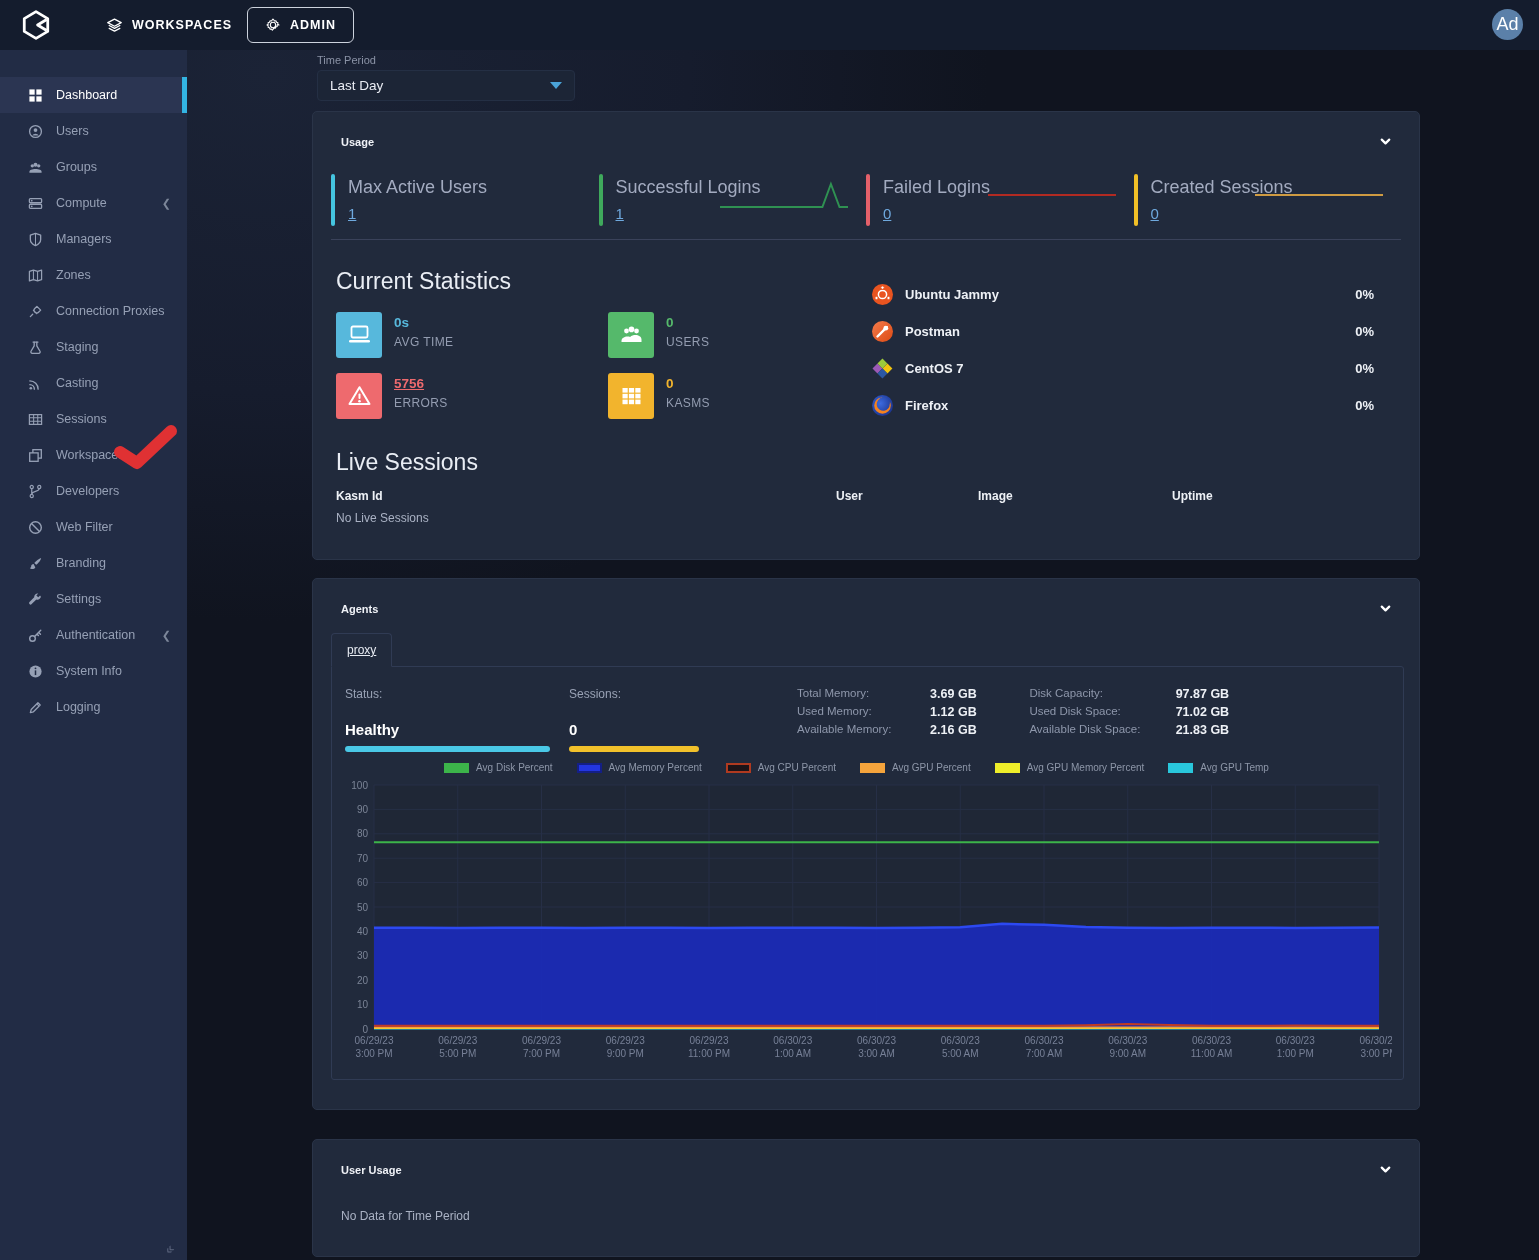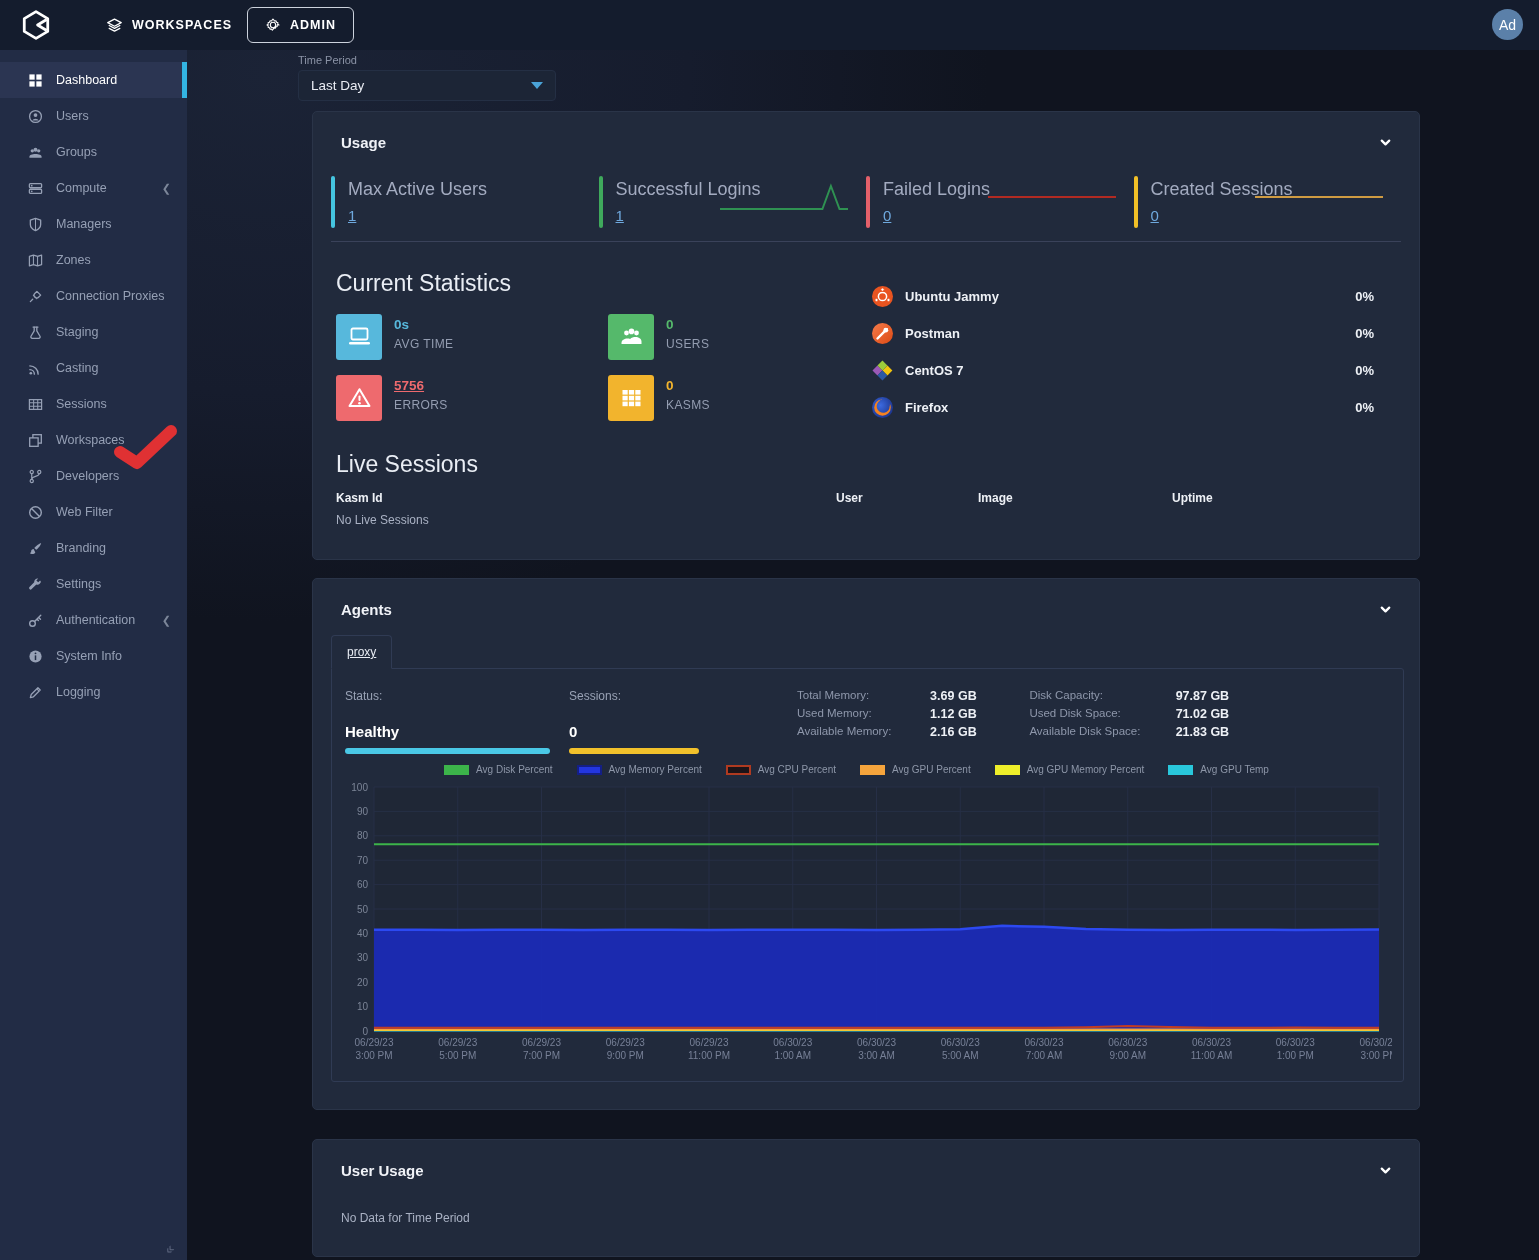--- a/index.html
+++ b/index.html
@@ -11,46 +11,46 @@
   
   .topbar { position:absolute; left:0; top:0; width:100%; height:50px;
     background:#141c2d; display:flex; align-items:center; z-index:30; }
   .logo { margin-left:20px; display:flex; align-items:center; }
   .nav-item { display:flex; align-items:center; gap:9px; margin-left:54px;
     font-size:12.5px; font-weight:bold; letter-spacing:1px; color:#fff; cursor:pointer; }
   .admin-btn { display:flex; align-items:center; gap:9px; margin-left:15px;
     border:1px solid #ccd2dd; border-radius:6px; padding:9px 17px;
     font-size:12.5px; font-weight:bold; letter-spacing:1px; color:#fff; cursor:pointer; background:transparent; }
   .avatar { position:absolute; right:16px; top:9px; width:31px; height:31px; border-radius:50%;
-    background:#5b80a9; color:#fff; font-size:14px; display:flex; align-items:center; justify-content:center; }
+    background:#5b80a9; color:#fff; font-size:18px; display:flex; align-items:center; justify-content:center; }
   
   .sidebar { position:absolute; left:0; top:50px; width:187px; bottom:0;
-    background:#222c45; padding-top:12px; z-index:20; }
+    background:#222c45; padding-top:27px; z-index:20; }
   .side-item { position:relative; height:36px; display:flex; align-items:center;
     padding-left:27px; color:#96a0b5; font-size:12.5px; cursor:pointer; }
   .side-item .s-ico { width:16px; height:16px; margin-right:13px; display:flex; align-items:center; justify-content:center; color:#96a0b5; flex:none; }
   .side-item.active { background:#2b3552; color:#fff; }
   .side-item.active .s-ico { color:#fff; }
   .side-item.active::after { content:""; position:absolute; right:0; top:0; bottom:0; width:5px; background:#33b4e2; }
   .side-item .sub { position:absolute; right:16px; color:#7c8699; font-size:11px; }
   .sidebar-collapse { position:absolute; bottom:3px; right:14px; color:#5f6880; font-size:14px;
     transform:rotate(-45deg); cursor:pointer; }
   
   .content { position:absolute; left:187px; top:50px; right:0; bottom:0;
     background:radial-gradient(1000px 760px at 6% 2%, #1b2336 0%, #161c2d 42%, #10141f 72%); }
-  .tp { position:absolute; left:111px; top:4px; }
+  .tp { position:absolute; left:130px; top:4px; }
   .tp-label { font-size:11px; color:#8b93a6; }
   .tp-select { margin-top:4px; width:258px; height:31px; background:#1c2536; border:1px solid #242f44;
     border-radius:4px; display:flex; align-items:center; padding:0 12px; font-size:13.5px; color:#e9ecf3; cursor:pointer; }
   .tp-caret { margin-left:auto; width:0; height:0; border-left:6px solid transparent;
     border-right:6px solid transparent; border-top:7px solid #4aa3d8; }
   .panel { position:absolute; left:125px; width:1108px; background:#212a3c;
     border:1px solid #2a3448; border-radius:5px; overflow:hidden; }
   .panel-hd { display:flex; align-items:center; padding:22px 26px 0 28px; }
-  .panel-title { font-size:15px; font-weight:bold; color:#f0f2f7; }
+  .panel-title { font-size:11px; font-weight:bold; color:#f0f2f7; }
   .panel-chev { margin-left:auto; cursor:pointer; display:flex; }
   #usage-panel { top:61px; height:449px; }
   #agents-panel { top:528px; height:532px; }
   #useru-panel { top:1089px; height:118px; }
   
   .stats-row { display:flex; margin:16px 18px 0 18px; }
   .stat { flex:1; position:relative; padding:12px 0 16px 17px; border-bottom:1px solid #3a425a; }
   .stat-bar { position:absolute; left:0; top:9px; bottom:13px; width:4px; border-radius:3px; }
   .stat-label { font-size:18px; color:#a3abc0; }
   .stat-value { display:inline-block; margin-top:7px; font-size:15px; color:#6fa9de;

